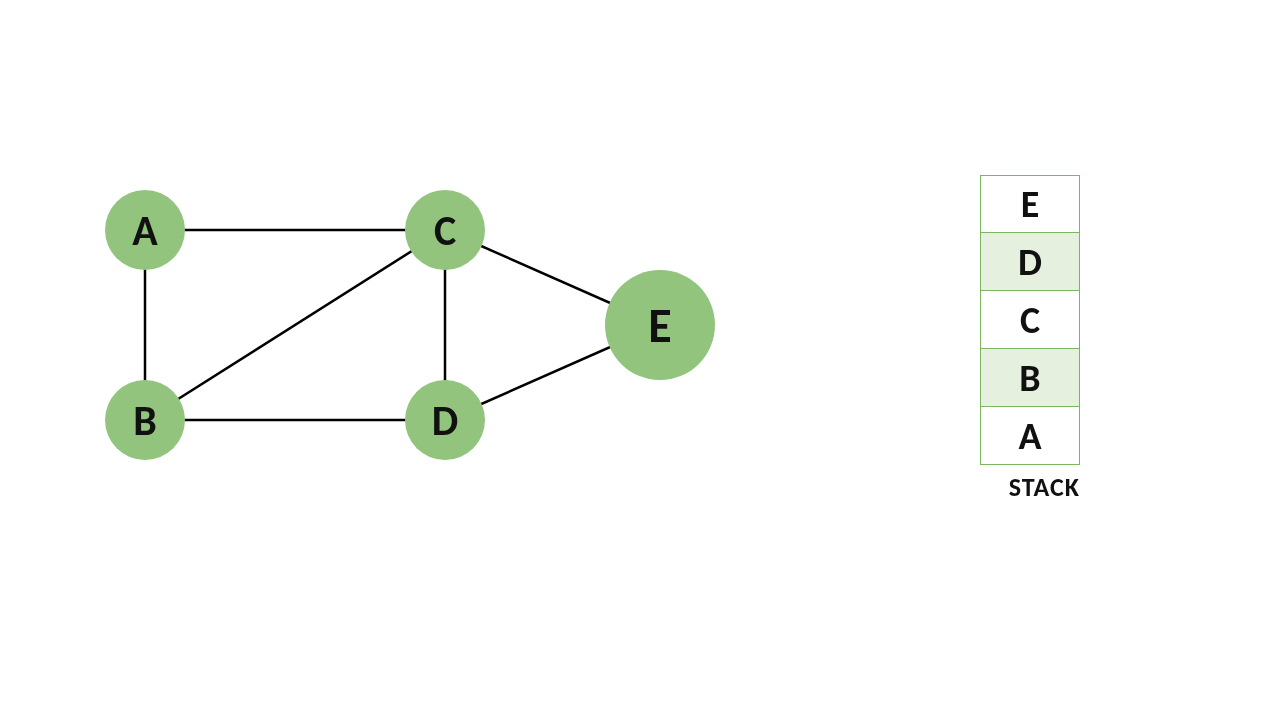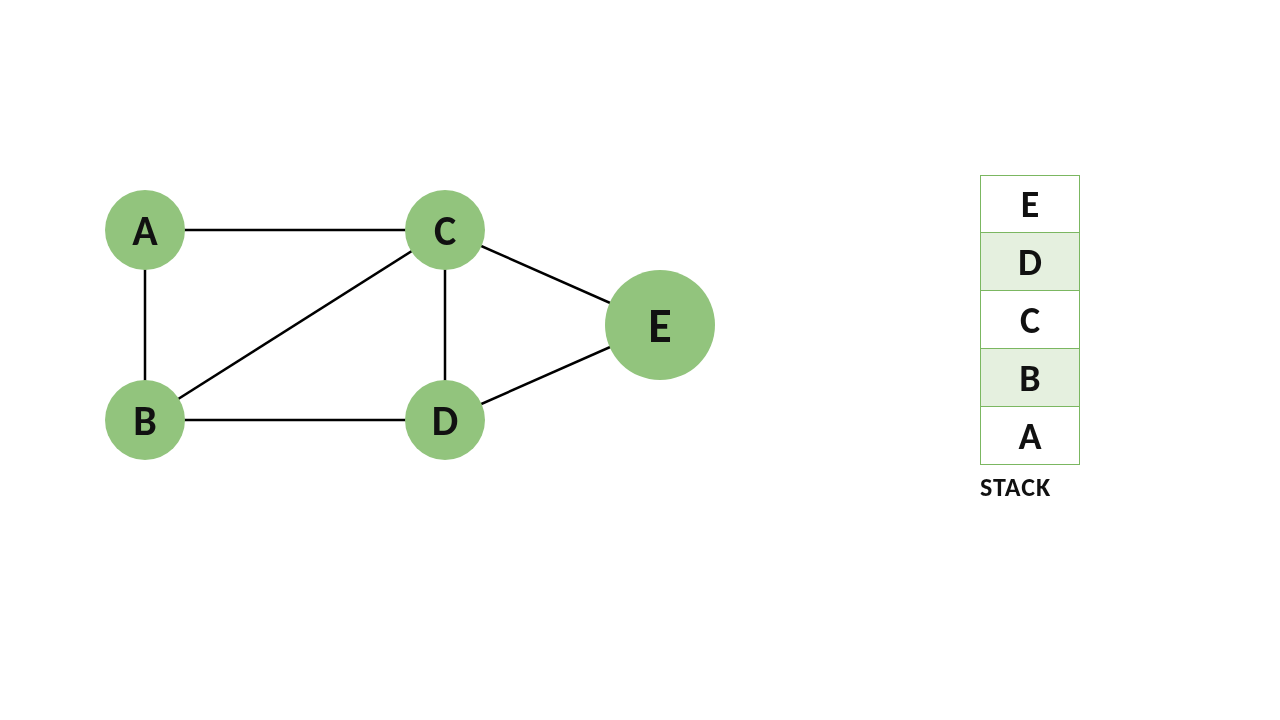--- a/index.html
+++ b/index.html
@@ -42,21 +42,21 @@
     box-sizing: border-box;
     border: 1px solid #7bb761;
     display: flex;
     align-items: center;
     justify-content: center;
     font-weight: 700;
     font-size: 38px;
     color: #111;
   }
   .stack-label {
-    text-align: left;
+    text-align: right;
     font-weight: 700;
     font-size: 26px;
     letter-spacing: 1px;
     margin-top: 6px;
     color: #111;
   }
 </style>
 </head>
 <body>
 

